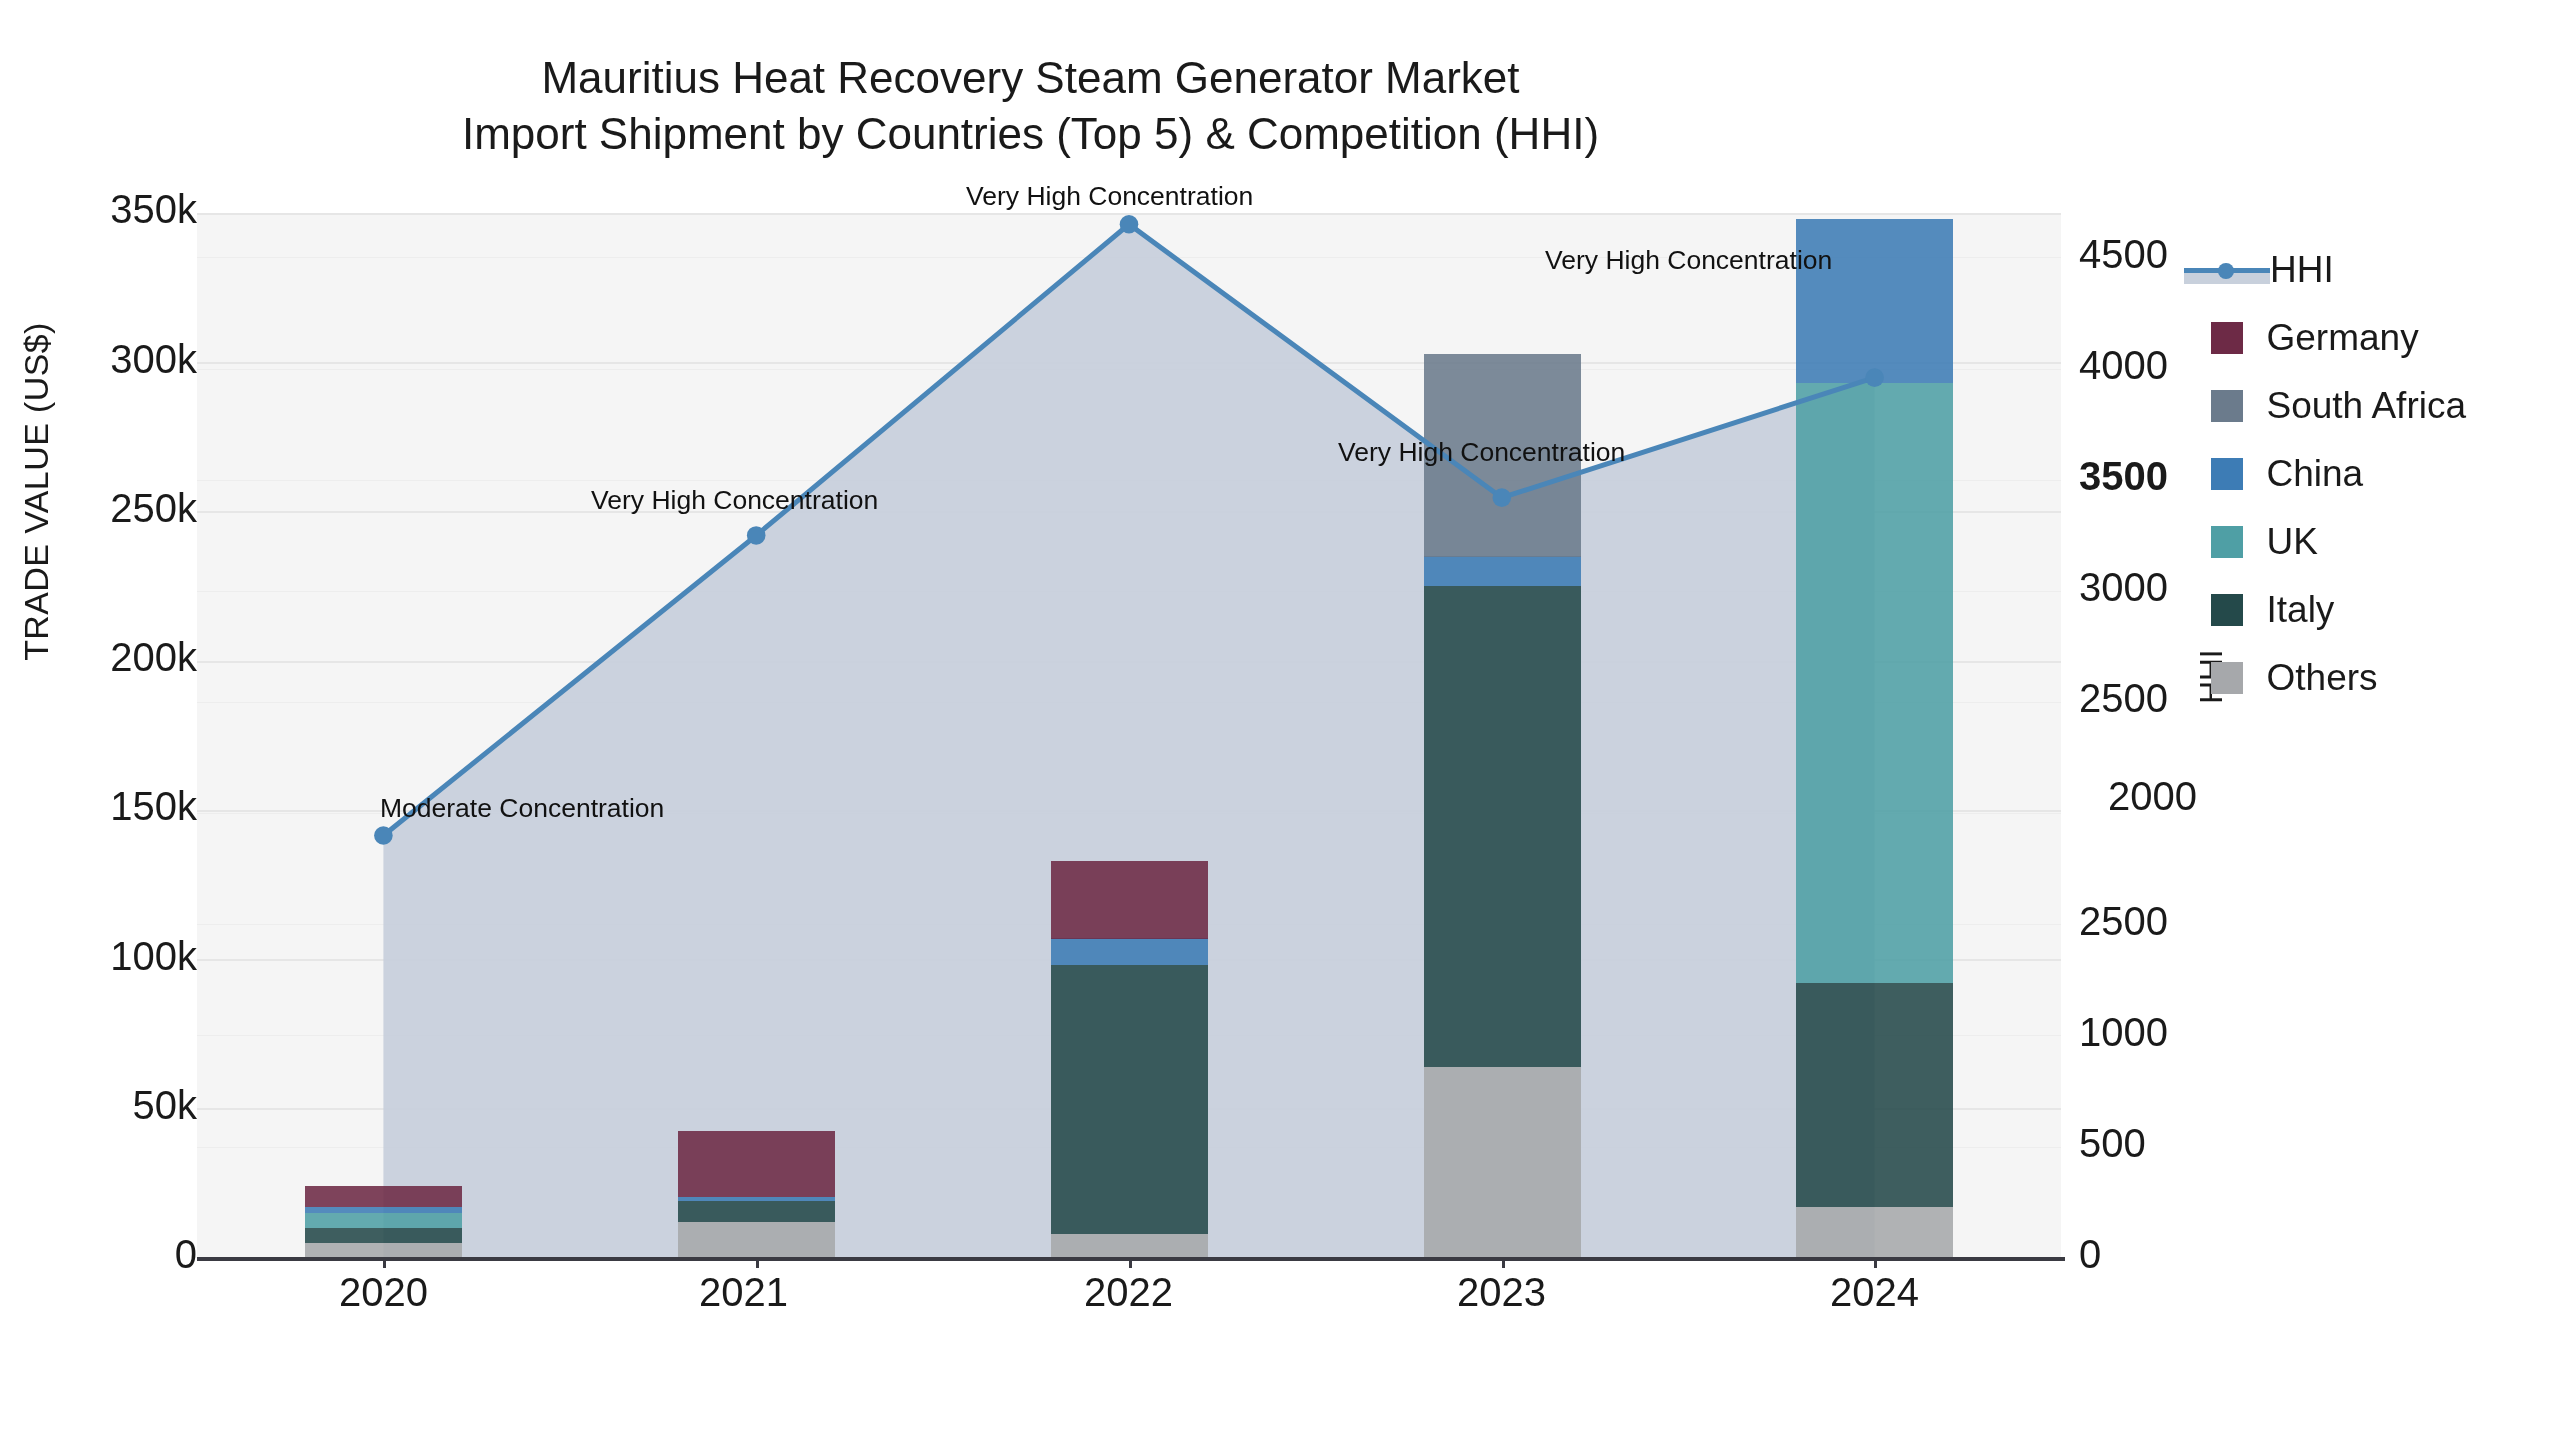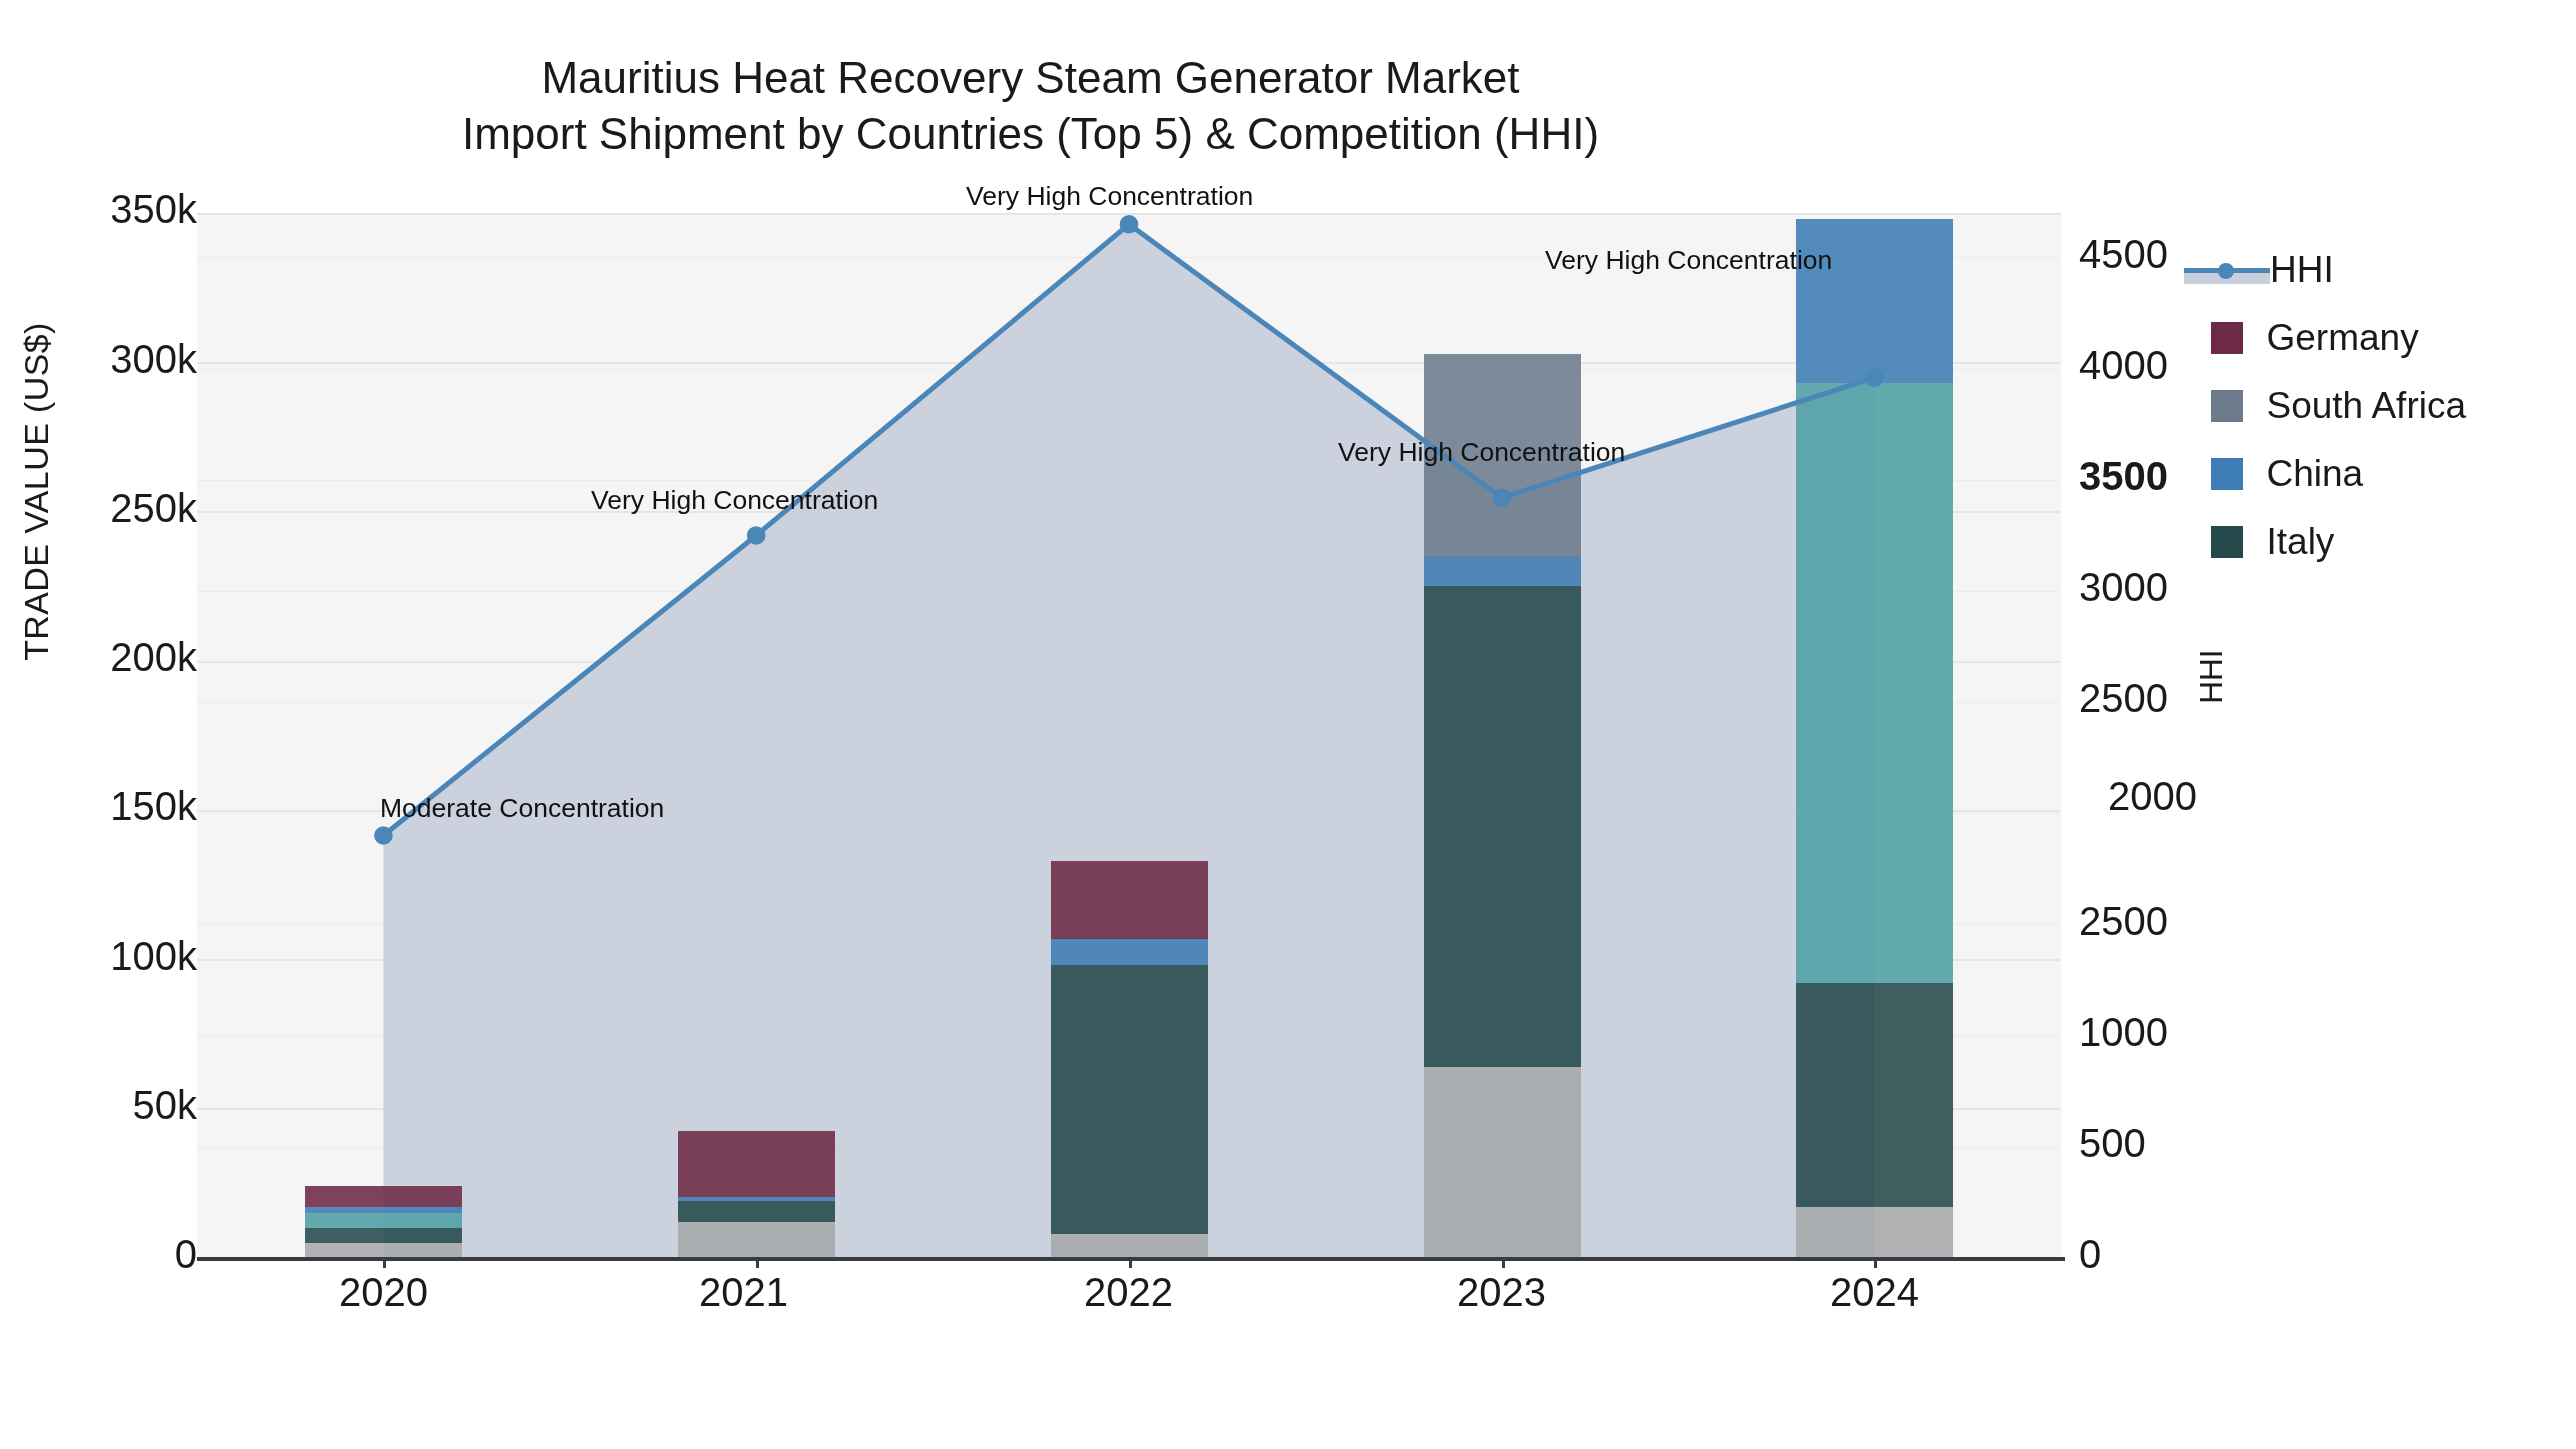--- a/index.html
+++ b/index.html
@@ -182,22 +182,30 @@
       </div>
       <div class="legend-row">
         <div class="swatch" style="background: rgb(107, 123, 140);"></div>
         <span class="legend-label">South Africa</span>
       </div>
       <div class="legend-row">
         <div class="swatch" style="background: rgb(61, 124, 181);"></div>
         <span class="legend-label">China</span>
       </div>
       <div class="legend-row">
+        <div class="swatch" style="background: rgb(79, 159, 165);"></div>
+        <span class="legend-label">UK</span>
+      </div>
+      <div class="legend-row">
         <div class="swatch" style="background: rgb(36, 73, 74);"></div>
         <span class="legend-label">Italy</span>
+      </div>
+      <div class="legend-row">
+        <div class="swatch" style="background: rgb(166, 168, 171);"></div>
+        <span class="legend-label">Others</span>
       </div>
     </div>
 <div class="axistick" style="left: 383px;"></div>
     <div class="axistick" style="left: 756px;"></div>
     <div class="axistick" style="left: 1129px;"></div>
     <div class="axistick" style="left: 1502px;"></div>
     <div class="axistick" style="left: 1874px;"></div>
   </div>
 
 

